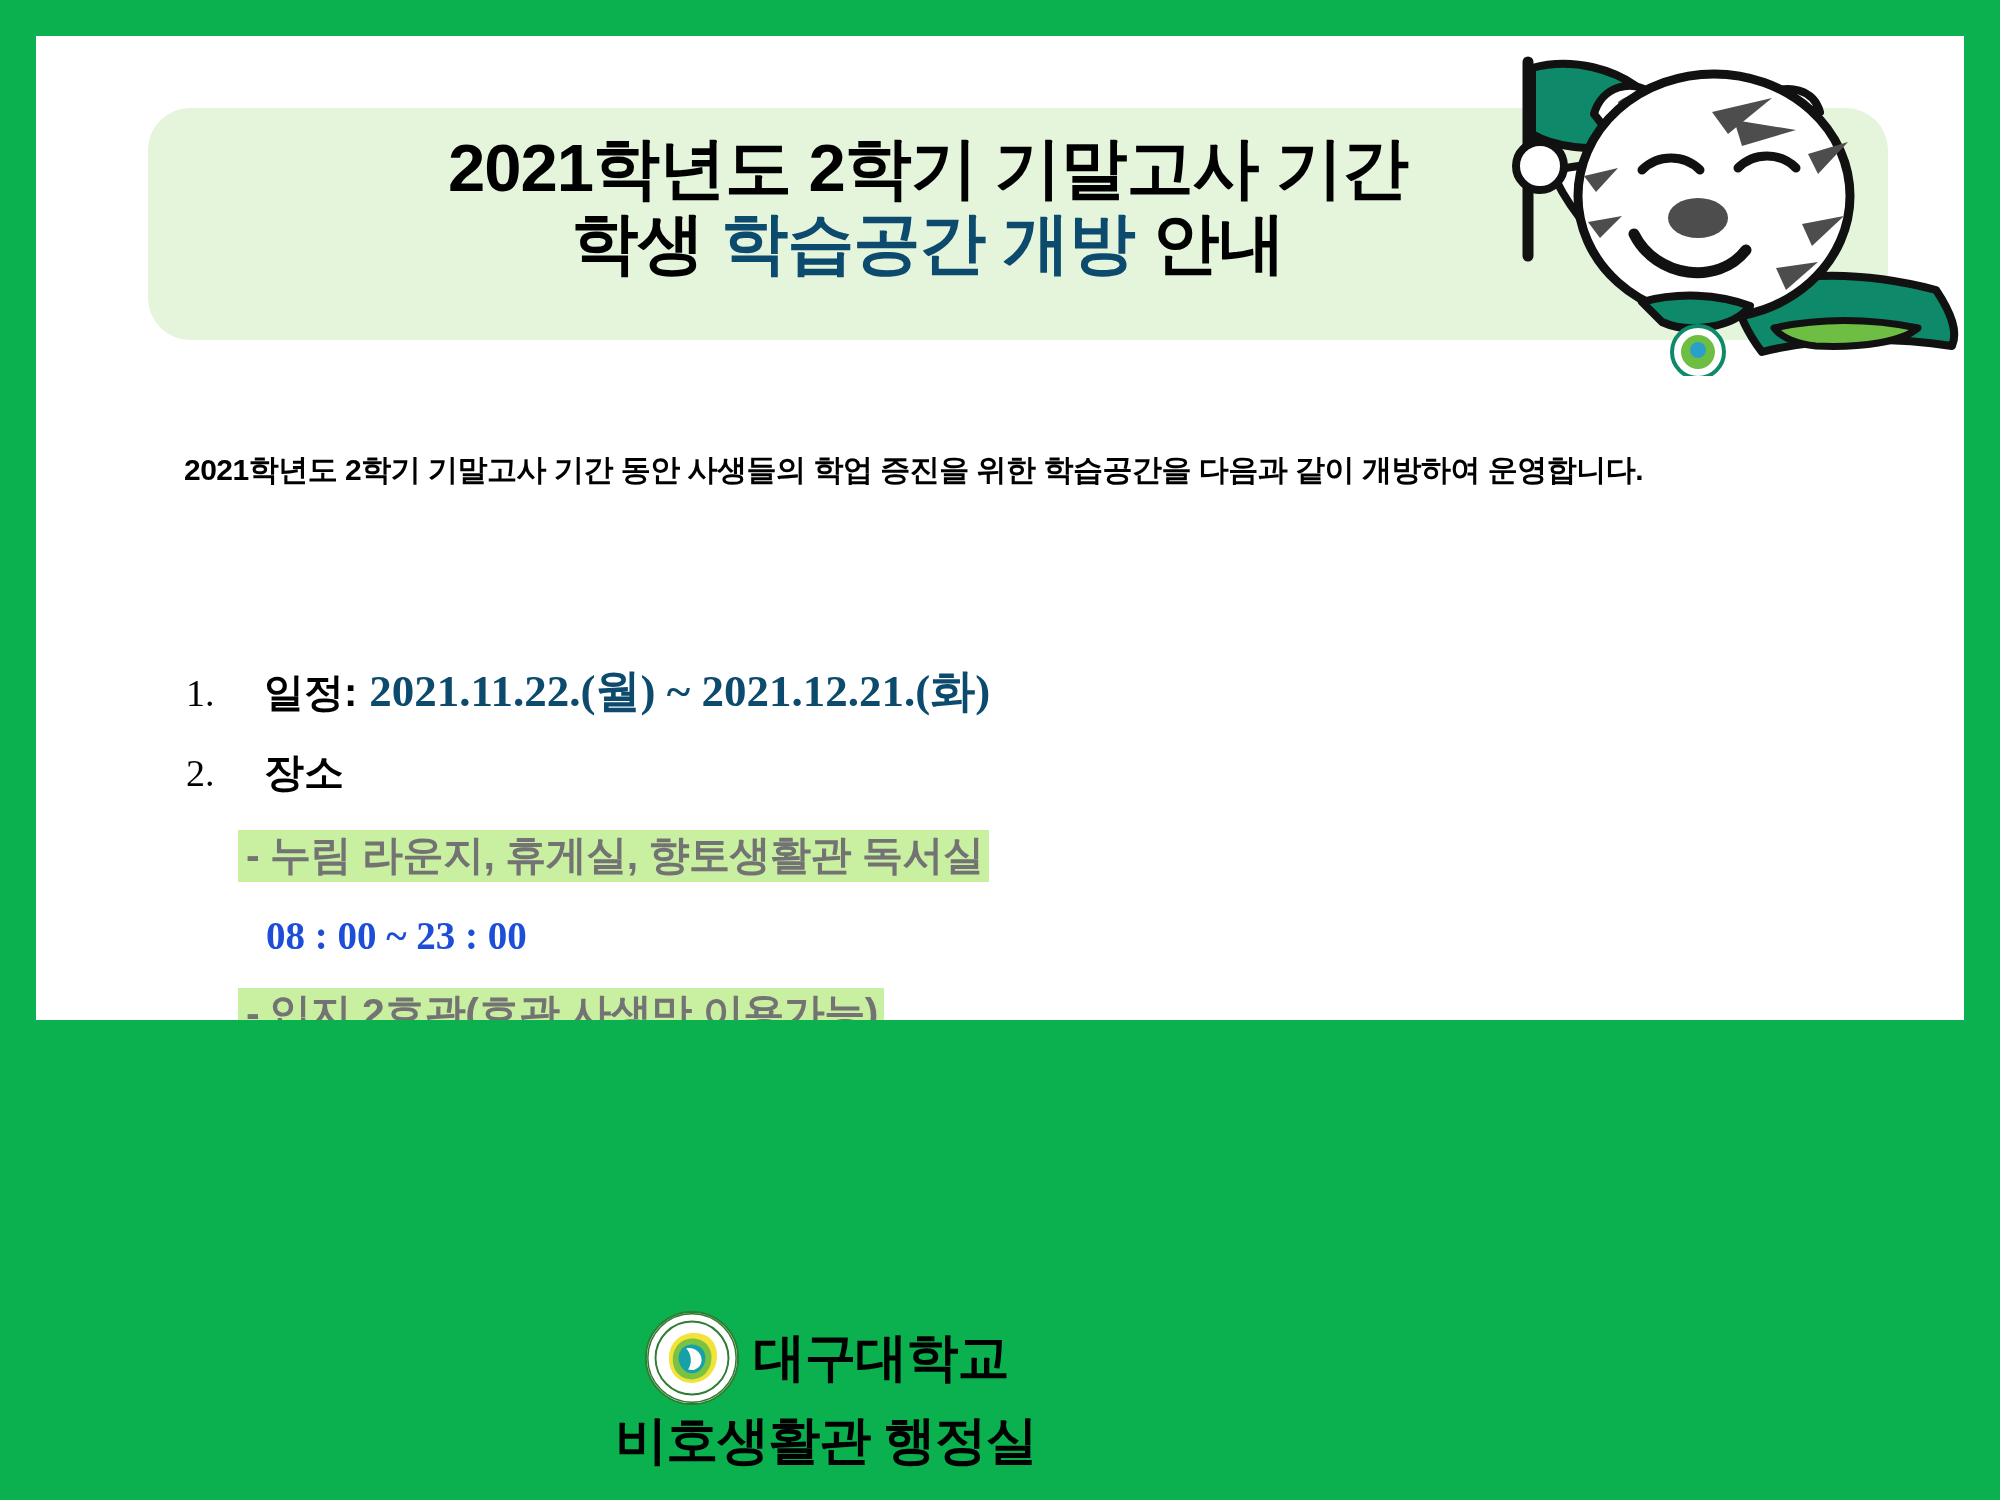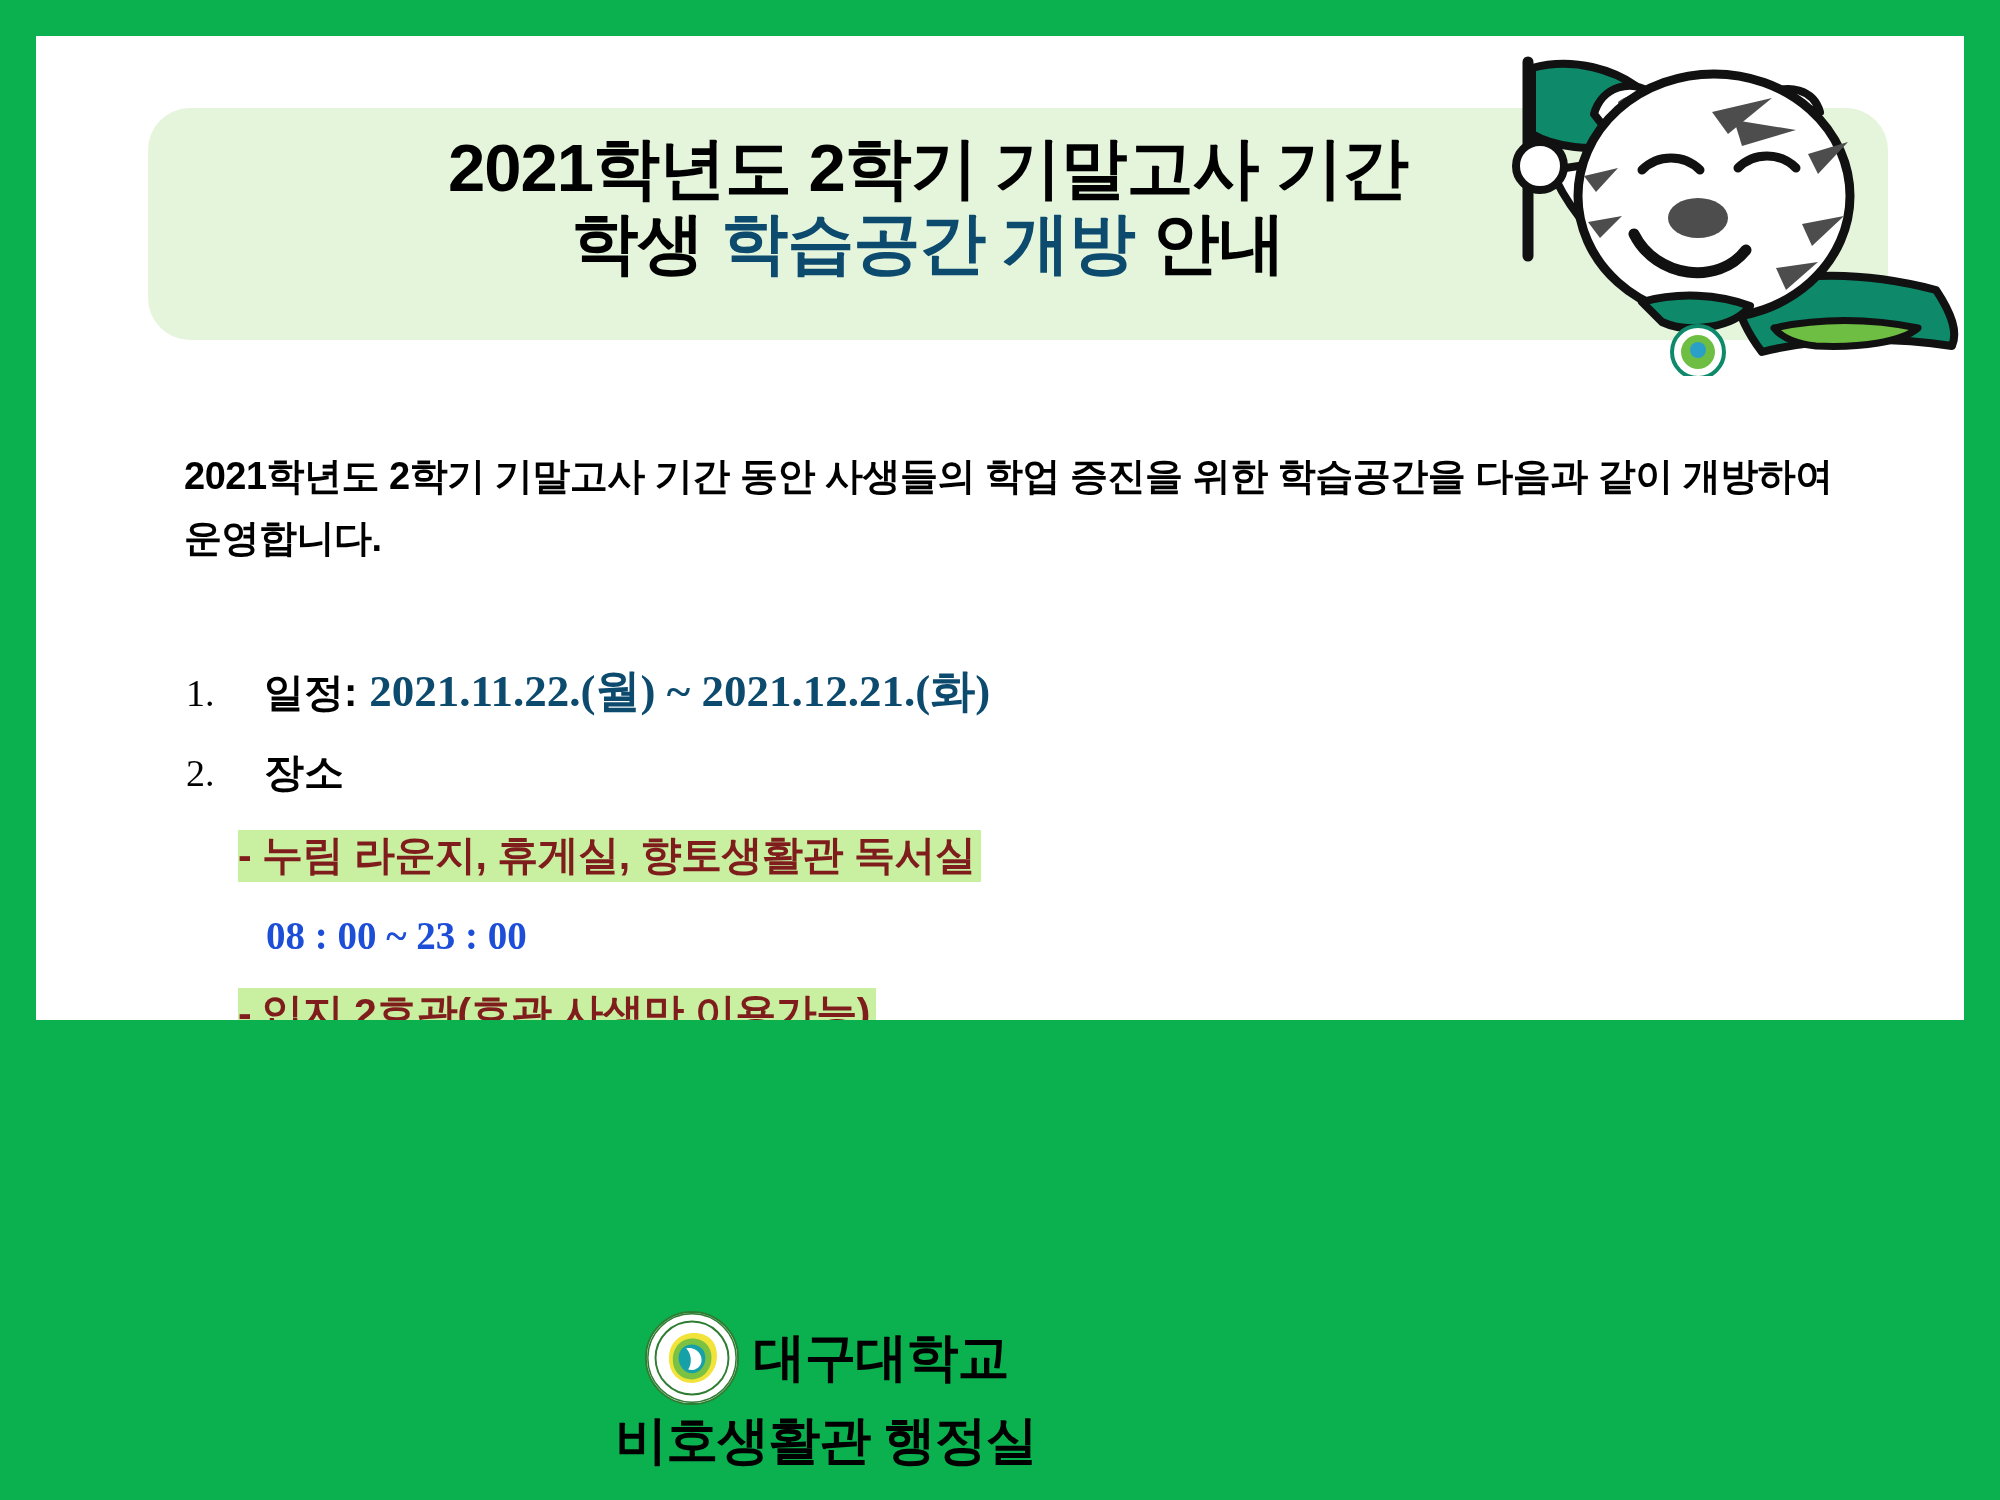--- a/index.html
+++ b/index.html
@@ -70,21 +70,21 @@
     height: 330px;
     pointer-events: none;
   }
 
   
   #intro {
     position: absolute;
     left: 148px;
     top: 410px;
     width: 1690px;
-    font-size: 38px;
+    font-size: 30px;
     font-weight: bold;
     color: #000000;
     line-height: 1.62;
     letter-spacing: -0.5px;
   }
 
   #list {
     position: absolute;
     left: 150px;
     top: 625px;
@@ -117,22 +117,22 @@
 
   .sub-row {
     margin-left: 52px;
     margin-top: 28px;
     white-space: nowrap;
   }
   .hl {
     background: #C8F0A0;
     font-size: 41px;
     font-weight: bold;
-    color: #7f1d1d;
-    padding: 2px 6px 4px 0;
+    color: #737373;
+    padding: 2px 6px 4px 8px;
     letter-spacing: -0.5px;
   }
   .time-row {
     margin-left: 80px;
     margin-top: 30px;
     font-size: 39px;
     font-weight: bold;
     color: #1d4ed8;
     font-family: "Liberation Serif", "DejaVu Serif", serif;
     white-space: nowrap;

